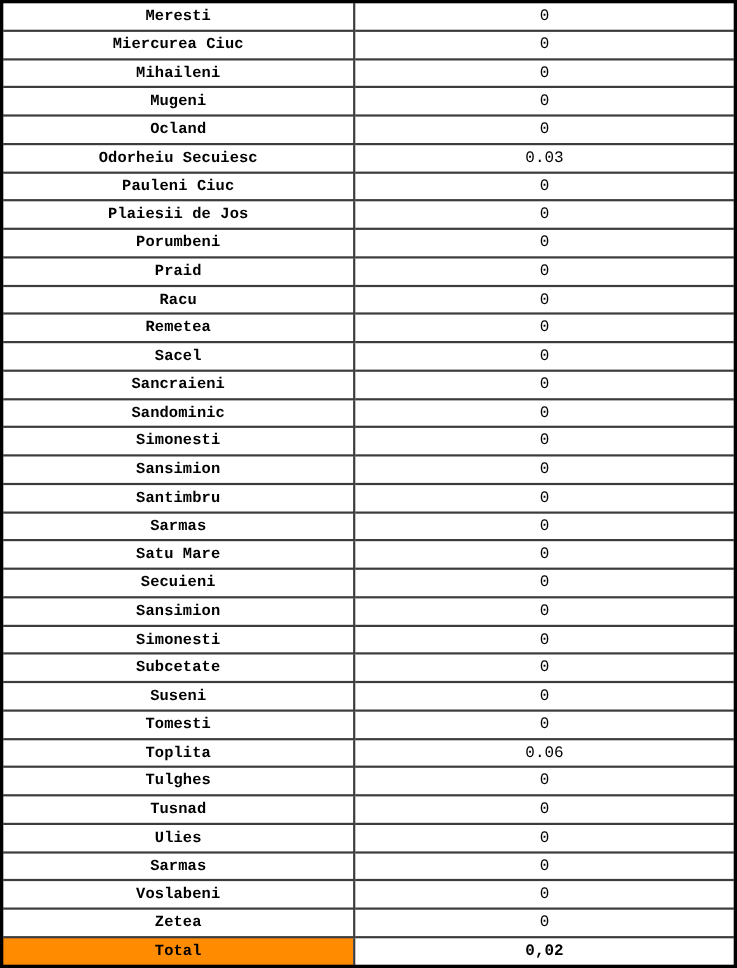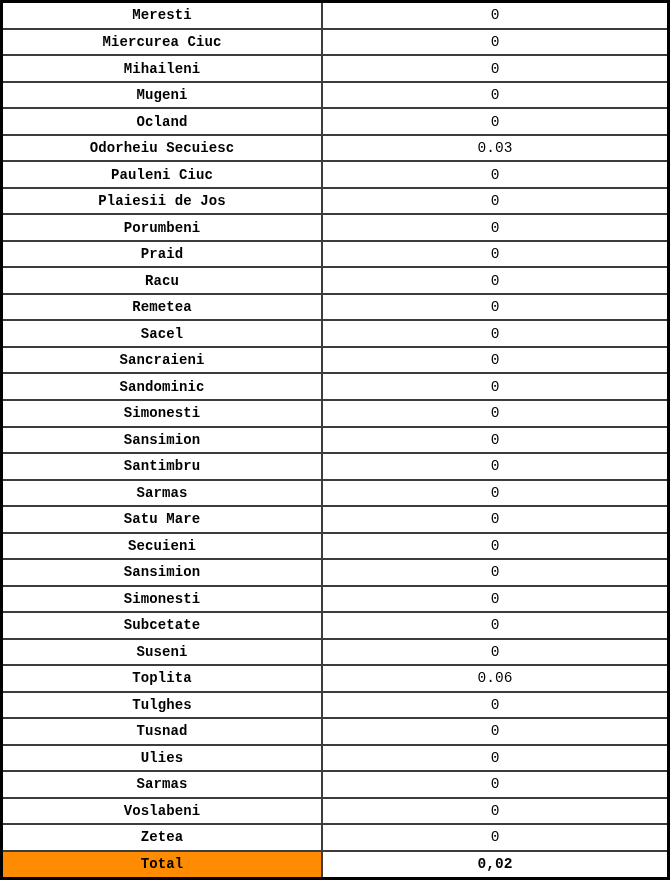--- a/index.html
+++ b/index.html
@@ -153,20 +153,24 @@
         </tr>
         <tr>
           <td class="name-cell">Subcetate</td>
           <td class="value-cell">0</td>
         </tr>
         <tr>
           <td class="name-cell">Suseni</td>
           <td class="value-cell">0</td>
         </tr>
         <tr>
+          <td class="name-cell">Tomesti</td>
+          <td class="value-cell">0</td>
+        </tr>
+        <tr>
           <td class="name-cell">Toplita</td>
           <td class="value-cell">0.06</td>
         </tr>
         <tr>
           <td class="name-cell">Tulghes</td>
           <td class="value-cell">0</td>
         </tr>
         <tr>
           <td class="name-cell">Tusnad</td>
           <td class="value-cell">0</td>

